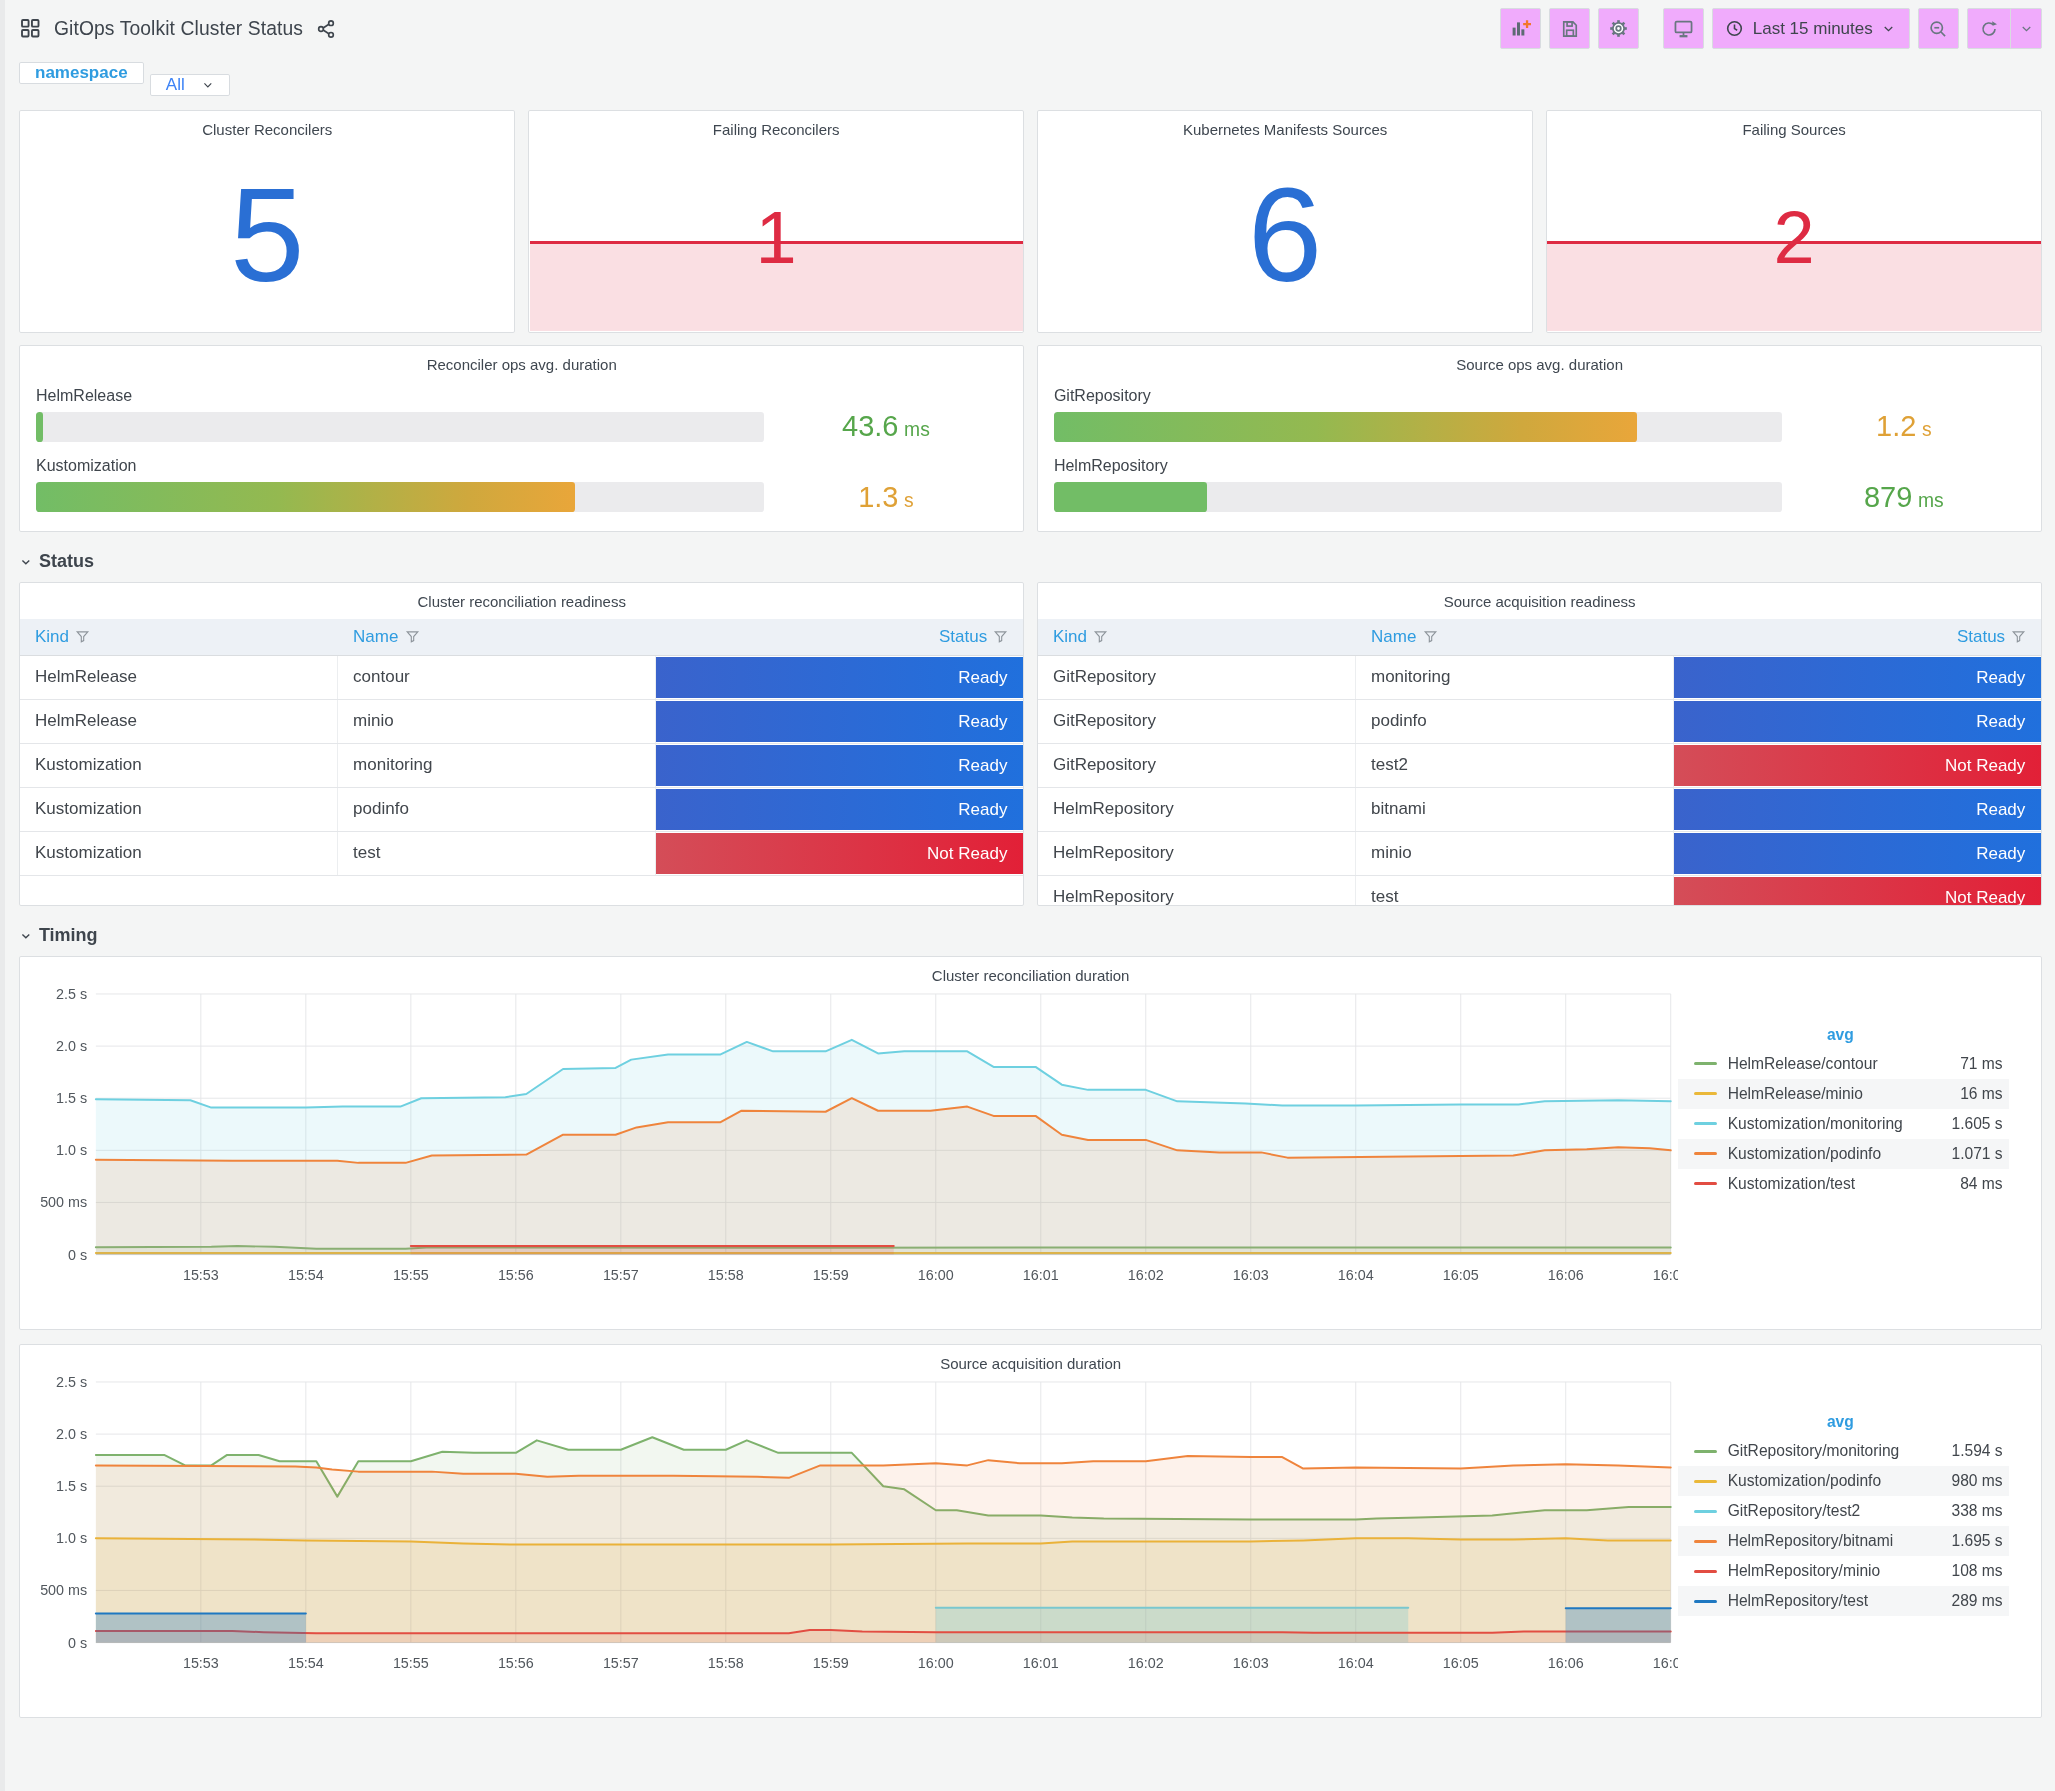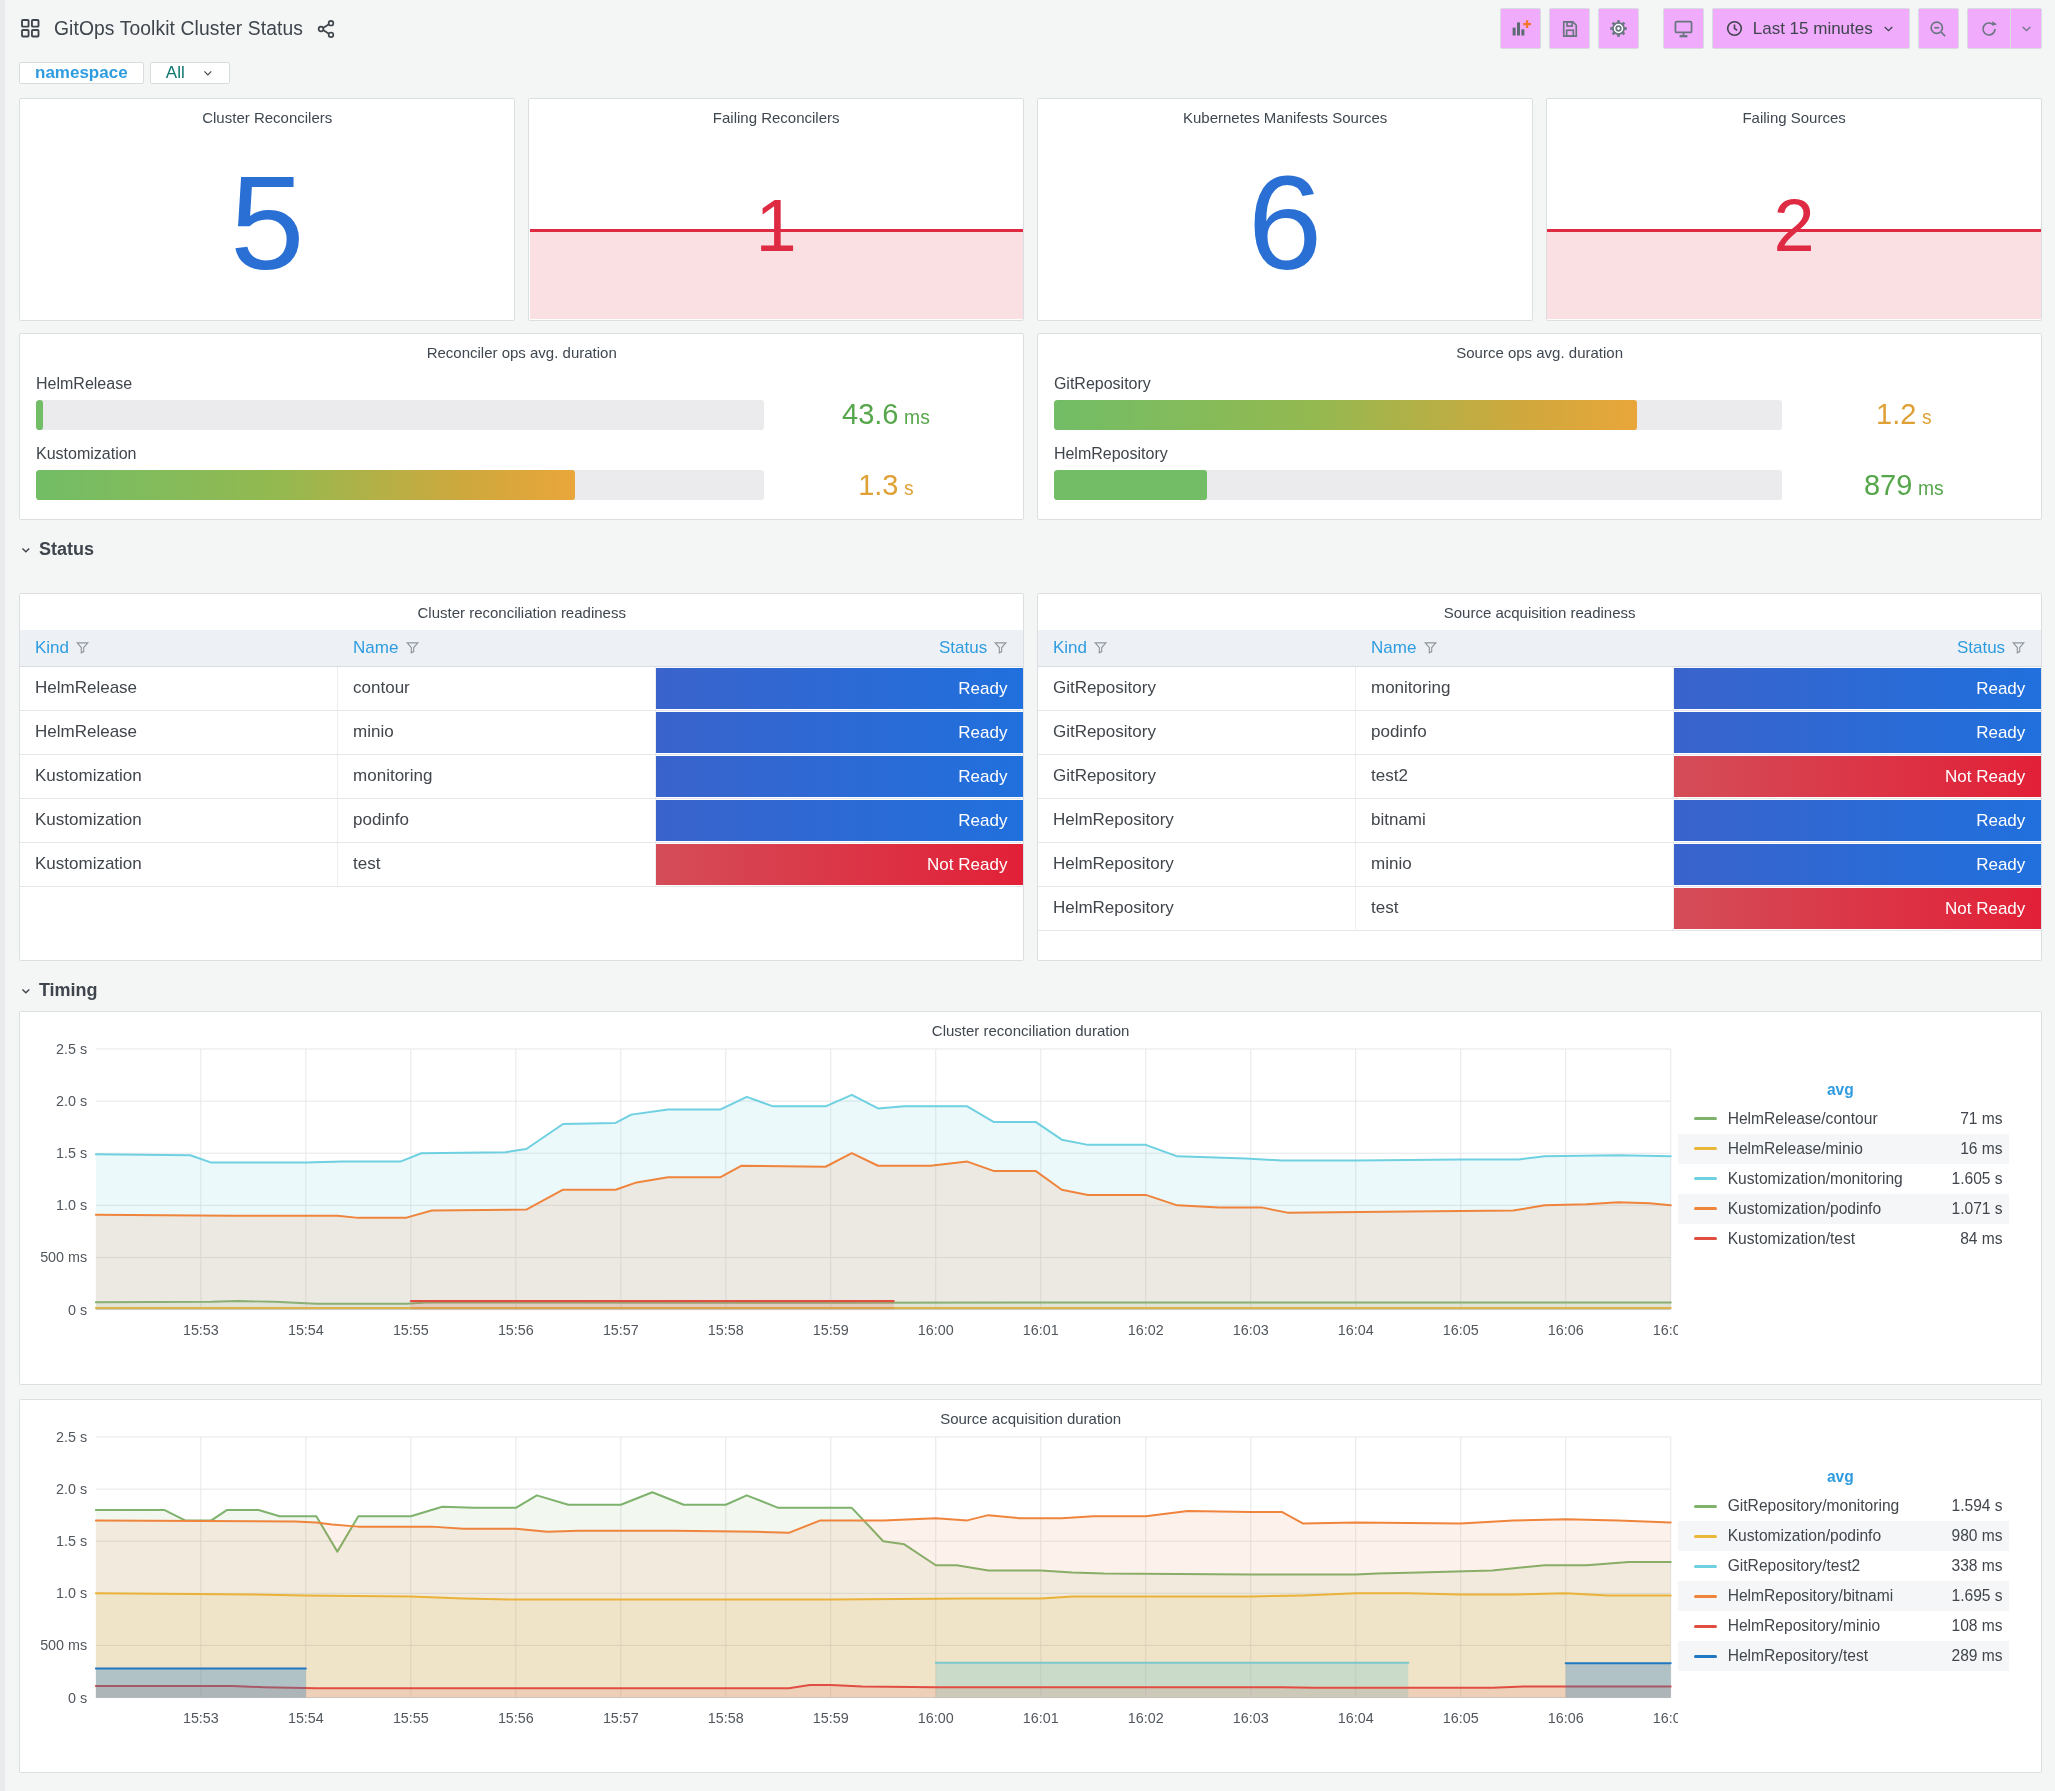--- a/index.html
+++ b/index.html
@@ -18,21 +18,21 @@
   .tb-gap { width:7.5px; }
   .tb-time { padding:0 12.5px; gap:8.7px; font-size:17px; color:#3e454d; font-weight:500; }
   .tb-split { display:flex; align-items:stretch; padding:0; }
   .tb-split .seg { display:flex; align-items:center; justify-content:center; padding:0 11.2px; }
   .tb-split .seg+.seg { border-left:0.6px solid #d8dce0; padding:0 7.5px; }
 
   
   .var-row { display:flex; gap:6.2px; margin:5px 0 13.7px; }
   .chip { height:22px; background:#fff; border:0.6px solid #d8dce0; border-radius:1.9px; display:flex; align-items:center; padding:0 15px; font-size:17px; }
   .chip.var-label { color:#2f9ce0; font-weight:600; cursor:pointer; }
-  .chip.var-value { color:#0f766e; gap:16px; cursor:pointer; }
+  .chip.var-value { color:#3b82f6; gap:16px; cursor:pointer;margin-top:12px; }
 
   
   .panel { background:#fff; border:0.6px solid #dcdfe2; border-radius:1.9px; position:relative; }
   .panel-title { text-align:center; font-size:15px; font-weight:500; color:#3f4750; padding-top:10px; cursor:pointer; }
 
   .stat-row { display:grid; grid-template-columns:repeat(4,1fr); gap:12.5px; }
   .stat-panel { height:223px; overflow:hidden; }
   .stat-big { position:absolute; inset:0; display:flex; align-items:center; justify-content:center; padding-top:27.5px;
               font-size:134px; font-weight:500; }
   .stat-blue { color:#2a6fd4; }
@@ -56,21 +56,21 @@
   .gv-unit { font-size:19.3px; font-weight:500; }
   .val-green { color:#56a64b; }
   .val-orange { color:#dfa136; }
 
   .section-hdr { display:flex; align-items:center; gap:6.2px; margin:19px 0 10px; cursor:pointer; }
   .section-hdr .title { font-size:18px; font-weight:700; color:#3e454d; }
   .section-hdr svg { color:#3e454d; }
 
   
   .table-row { display:grid; grid-template-columns:1fr 1fr; gap:12.5px; }
-  .table-panel { height:368px; overflow:hidden;margin-top:23px; }
+  .table-panel { height:324px; overflow:hidden; }
   .tbl { width:100%; }
   .tbl-hdr, .tbl-r { display:grid; grid-template-columns:31.7% 31.7% auto; }
   .tbl-hdr { background:#edf1f6; height:37px; border-bottom:0.6px solid #dadde0; }
   .th { display:flex; align-items:center; gap:6.2px; padding:0 15px; font-size:17px; color:#2f9ce0; cursor:pointer; }
   .th.right { justify-content:flex-end; }
   .th .funnel { color:#8e959c; }
   .tbl-r { height:44px; border-bottom:0.6px solid #e4e6e9; }
   .td { display:flex; align-items:center; padding:0 15px; font-size:17px; color:#41464c; border-right:0.6px solid #eceef0; }
   .td.cell-status { padding:0; border-right:none; }
   .status-pill { flex:1; height:calc(100% - 1.9px); margin-top:0.6px; display:flex; align-items:center; justify-content:flex-end;

